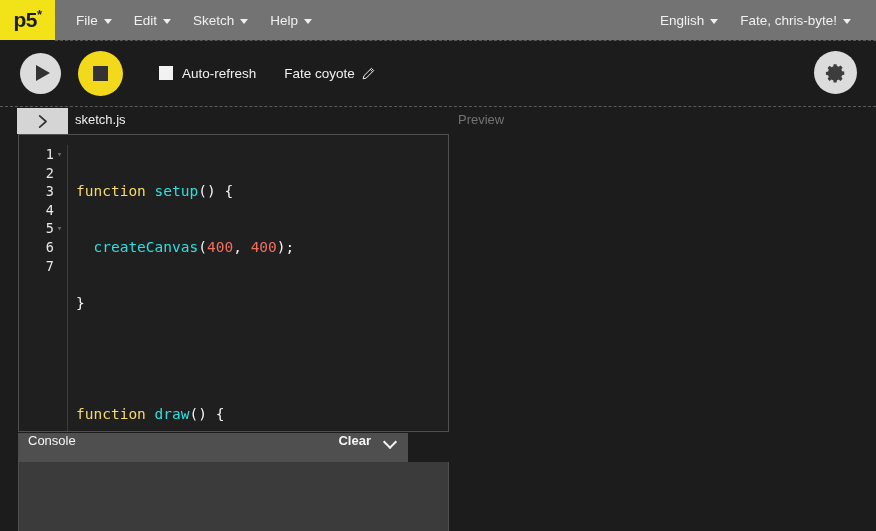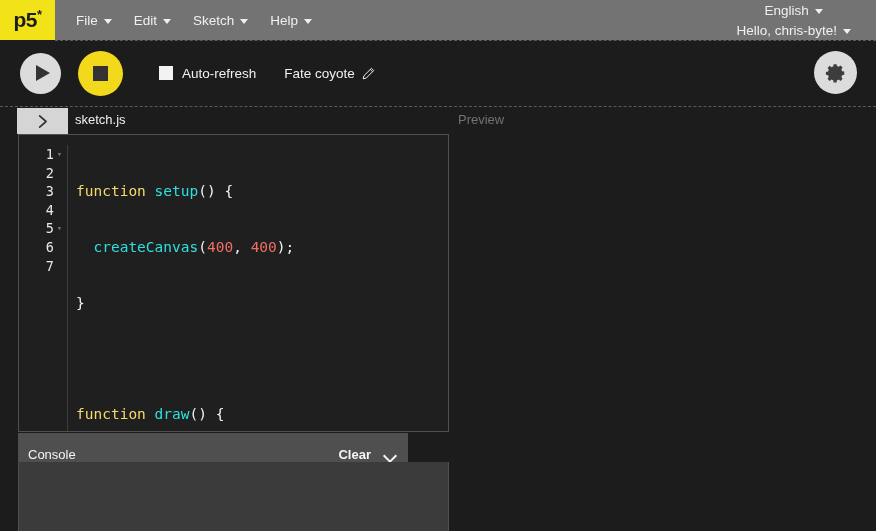--- a/index.html
+++ b/index.html
@@ -22,21 +22,21 @@
     display: flex; align-items: center; justify-content: center;
     flex: 0 0 auto;
   }
   .logo-text {
     font-size: 21px; font-weight: bold; color: #1c1c1c;
     letter-spacing: -0.5px; line-height: 1;
     position: relative; top: -1px;
   }
   .logo-star { font-size: 13px; vertical-align: super; }
   .nav-left { display: flex; align-items: flex-end; margin-left: 10px; }
-  .nav-right { display: flex; align-items: center; margin-left: auto; margin-right: 14px; flex-direction: column; }
+  .nav-right { display: flex; align-items: center; margin-left: auto; margin-right: 14px; }
   .nav-item {
     display: flex; align-items: center; gap: 6px;
     padding: 0 11px; height: 40px;
     color: #f0f0f0; font-size: 13.5px; cursor: pointer;
     white-space: nowrap;
   }
   .caret {
     width: 0; height: 0;
     border-left: 4.5px solid transparent;
     border-right: 4.5px solid transparent;
@@ -160,21 +160,21 @@
   .tok-kw   { color: #f5d96b; }
   .tok-fn   { color: #2de0e0; }
   .tok-num  { color: #ef6f63; }
   .tok-pun  { color: #f2f2f2; }
 
   
   .console-header {
     position: absolute; left: 18px; top: 433px;
     width: 390px; height: 29px;
     background: #4f4f4f;
-    display: flex; align-items: flex-end;
+    display: flex; align-items: flex-start;
   }
   .console-title { color: #f5f5f5; font-size: 13px; margin-left: 10px; }
   .console-actions {
     margin-left: auto; display: flex; align-items: center; gap: 13px; margin-right: 11px; font-weight: bold;
   }
   .console-clear { color: #f5f5f5; font-size: 13px; cursor: pointer; }
   .chev-down {
     width: 13px; height: 8px; position: relative; cursor: pointer;
   }
   .chev-down::before {
@@ -227,21 +227,21 @@
         <span class="caret"></span>
       </div>
     </div>
 
     <div class="nav-right">
       <div class="nav-item">
         <span>English</span>
         <span class="caret"></span>
       </div>
       <div class="nav-item">
-        <span>Hello, chris-byte!</span>
+        <span>Fate, chris-byte!</span>
         <span class="caret"></span>
       </div>
     </div>
   </div>
   <div class="nav-divider"></div>
 
   <div class="toolbar">
 
     <div class="circle-btn play-btn">
       <span class="play-tri"></span>

